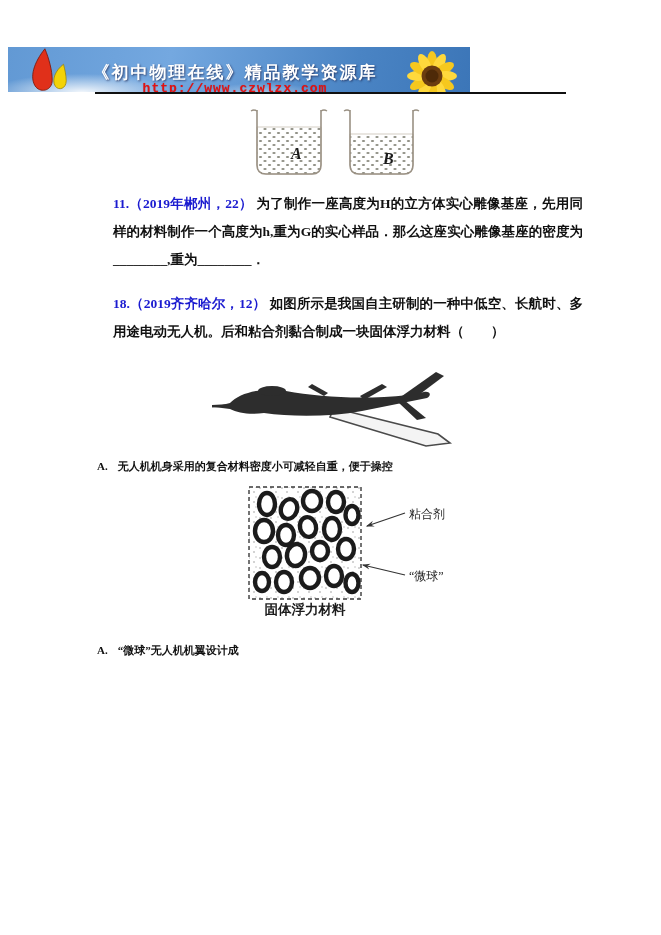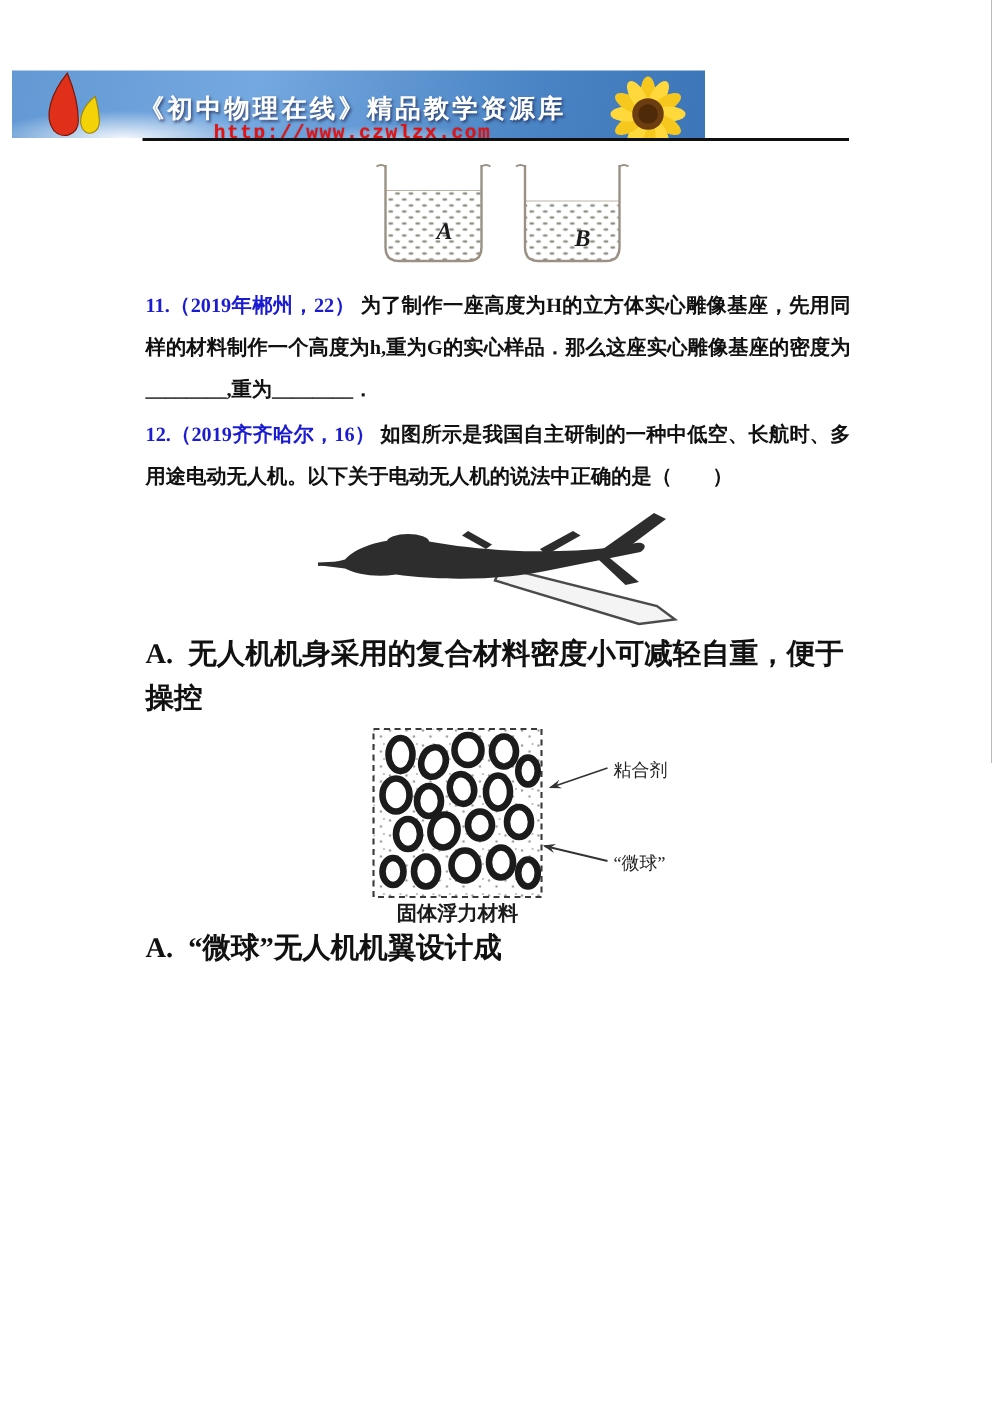--- a/index.html
+++ b/index.html
@@ -36,36 +36,36 @@
     text-shadow:0 0 1px rgba(120,0,0,.4);
     text-align:center;
   }
   .banner-sunflower{flex:0 0 auto;margin-right:4px;margin-top:10px;}
   .rule{height:2px;background:#101010;width:471px;margin-left:-2px;}
   
   .fig-beakers{margin:13px 0 0 152px;height:74px;}
   .fig-beakers svg{display:inline-block;vertical-align:top;margin-right:4px;}
   
   .qp{
-    margin:0;width:470px;
+    margin:16px;width:470px;
     font-size:13.5px;font-weight:bold;line-height:28px;
     text-align:justify;
   }
   .q13p{line-height:33px;}
   .blue{color:#1b1bd0;}
   .q11{margin-top:9px;}
   .q12{margin-top:2px;}
   
   .fig-drone{margin:0 0 2px 115px;height:88px;}
   
-  .opt{margin:0;width:470px;font-size:19px;font-weight:bold;line-height:29px;}
+  .opt{margin:0;width:470px;font-size:11px;font-weight:bold;line-height:29px;}
   .opt13{line-height:30px;}
   .opt-label{margin-right:10px;}
   
-  .fig-buoy{margin:4px 0 2px 150px;height:132px;}
+  .fig-buoy{margin:4px 0 18px 150px;height:132px;}
 </style>
 </head>
 <body>
 
 <div class="page">
 
   <div class="banner">
     <svg class="banner-logo" width="58" height="45" viewBox="0 0 58 45">
       <path d="M27,2 C15,14 8,29 14,39 C19,46 30,44 31,34 C32,24 30,12 27,2 Z" fill="#e0301a" stroke="#7a1608" stroke-width="0.8" transform="rotate(-6 24 22)"></path>
       <path d="M42,17 C35,24 32,34 37,40 C41,44 48,41 47,33 C46,27 44,22 42,17 Z" fill="#f3d307" stroke="#9a8100" stroke-width="0.7" transform="rotate(8 41 28)"></path>
@@ -119,21 +119,21 @@
         </defs>
         <path d="M7,27 L7,58 Q7,67 16,67 L61,67 Q70,67 70,58 L70,27 Z" fill="url(#dotsB)" stroke="#b5ac9c" stroke-width="0.6"></path>
         <path d="M7,3 L7,58 Q7,67 16,67 L61,67 Q70,67 70,58 L70,3" fill="none" stroke="#9a9184" stroke-width="1.6"></path>
         <path d="M7,4 Q4,2 1,4 M70,4 Q73,2 76,4" fill="none" stroke="#9a9184" stroke-width="1.4"></path>
         <text x="40" y="57" font-size="16" font-weight="bold" font-style="italic" font-family="Liberation Serif, serif" fill="#1c1c1c">B</text>
       </svg>
     </div>
 
     <p class="qp q11"><span class="blue">11.（2019年郴州，22）</span><span> 为了制作一座高度为H的立方体实心雕像基座，先用同样的材料制作一个高度为h,重为G的实心样品．那么这座实心雕像基座的密度为________,重为________．</span></p>
 
-    <p class="qp q12"><span class="blue">12.（2019齐齐哈尔，16）</span><span> 如图所示是我国自主研制的一种中低空、长航时、多用途电动无人机。以下关于电动无人机的说法中正确的是（　　）</span></p>
+    <p class="qp q12"><span class="blue">18.（2019齐齐哈尔，12）</span><span> 如图所示是我国自主研制的一种中低空、长航时、多用途电动无人机。后和粘合剂黏合制成一块固体浮力材料（　　）</span></p>
 
     <div class="fig-drone">
       <svg width="242" height="88" viewBox="0 0 242 88">
 
         <polygon points="122,46 226,72 238,81 214,84 118,55" fill="#f4f4f4" stroke="#4a4a4a" stroke-width="1.6"></polygon>
 
         <path d="M2,45 L18,41 C28,30 52,25 74,29 C108,35 150,38 196,33
                  L212,30 C218,29 220,33 215,36 L150,49 C118,55 80,55 52,51
                  C38,53 26,51 18,47 Z" fill="#2d2d2d"></path>
 

